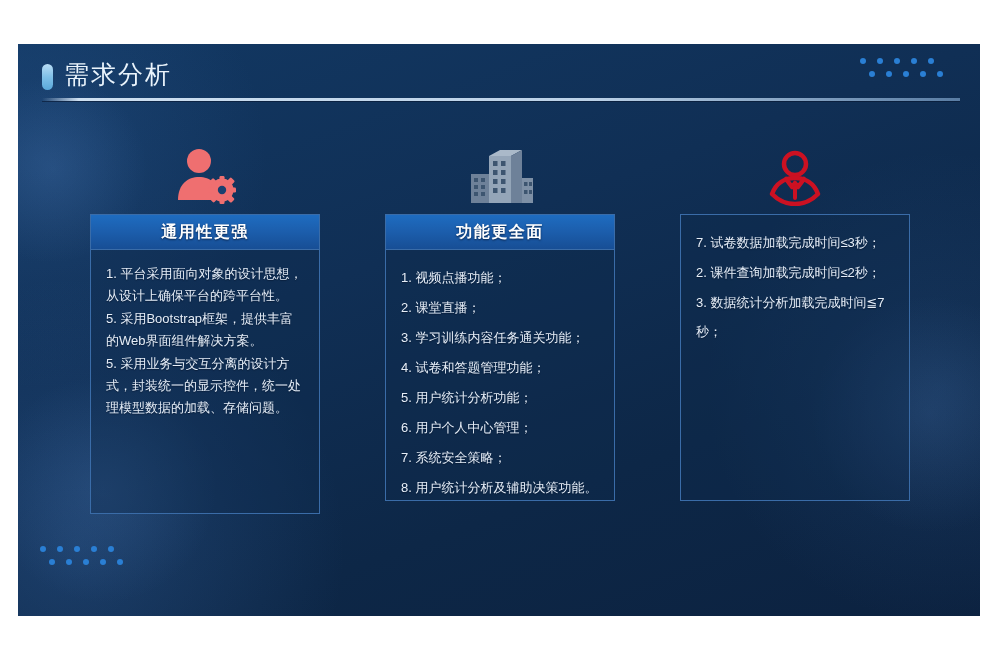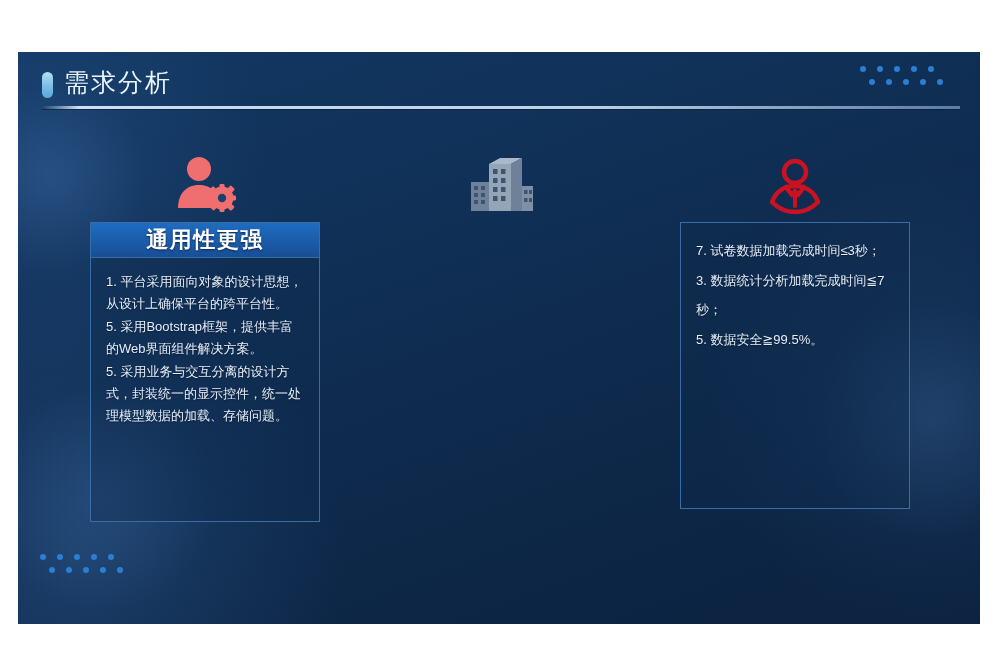--- a/index.html
+++ b/index.html
@@ -10,21 +10,21 @@
     height: 667px;
     overflow: hidden;
   }
   body {
     font-family: "Liberation Sans", "DejaVu Sans", sans-serif;
   }
 
   #slide {
     position: absolute;
     left: 18px;
-    top: 52px;
+    top: 44px;
     width: 962px;
     height: 572px;
     background:
       radial-gradient(circle at 6% 88%, rgba(60,110,175,0.30) 0%, rgba(60,110,175,0.0) 26%),
       radial-gradient(circle at 2% 20%, rgba(60,110,175,0.22) 0%, rgba(60,110,175,0.0) 22%),
       radial-gradient(circle at 96% 60%, rgba(60,110,175,0.18) 0%, rgba(60,110,175,0.0) 24%),
       linear-gradient(160deg, #123863 0%, #102f55 38%, #0d2747 70%, #0c2240 100%);
     overflow: hidden;
   }
 
@@ -114,21 +114,21 @@
   }
   .card-head {
     height: 34px;
     display: flex;
     align-items: center;
     justify-content: center;
     background: linear-gradient(180deg, #1e6cc0 0%, #1c5fae 45%, #174e95 100%);
     border-bottom: 1px solid #3a6ca8;
   }
   .card-head-text {
-    font-size: 22px;
+    font-size: 16px;
     font-weight: bold;
     color: #ffffff;
     letter-spacing: 1.5px;
     text-shadow: 0 1px 2px rgba(5,20,45,0.75);
     white-space: nowrap;
   }
   .card-body {
     padding: 12px 14px 14px 14px;
     box-sizing: border-box;
   }
@@ -244,36 +244,51 @@
               <rect x="34" y="33" width="4.5" height="5"></rect>
             <rect x="26" y="42" width="4.5" height="5"></rect>
               <rect x="34" y="42" width="4.5" height="5"></rect>
             <rect x="57" y="36" width="3.5" height="4"></rect>
               <rect x="62" y="36" width="3" height="4"></rect>
             <rect x="57" y="44" width="3.5" height="4"></rect>
               <rect x="62" y="44" width="3" height="4"></rect>
           </g>
         </svg>
       </div>
+      <div class="card-box">
+        <div class="card-head">
+          <span class="card-head-text">功能更全面</span>
+        </div>
+        <div class="card-body spaced">
+          <p>1. 视频点播功能；</p>
+          <p>2. 课堂直播；</p>
+          <p>3. 学习训练内容任务通关功能；</p>
+          <p>4. 试卷和答题管理功能；</p>
+          <p>5. 用户统计分析功能；</p>
+          <p>6. 用户个人中心管理；</p>
+          <p>7. 系统安全策略；</p>
+          <p>8. 用户统计分析及辅助决策功能。</p>
+        </div>
+      </div>
     </div>
 
     <div class="card" id="card-performance">
       <div class="card-icon">
         <svg width="58" height="58" viewBox="0 0 58 58">
           <circle cx="29" cy="16" r="11" fill="none" stroke="#cc1122" stroke-width="4.5"></circle>
           <path d="M6 46 C10 35 19 30 29 30 C39 30 48 35 52 46 C44 54 36 56 29 56 C22 56 14 54 6 46 Z" fill="none" stroke="#cc1122" stroke-width="4.5" stroke-linejoin="round"></path>
           <path d="M20 31 L26 39 L29 35 L32 39 L38 31" fill="none" stroke="#cc1122" stroke-width="4.5" stroke-linejoin="round" stroke-linecap="round"></path>
           <path d="M29 39 L29 50" fill="none" stroke="#cc1122" stroke-width="4" stroke-linecap="round"></path>
         </svg>
       </div>
       <div class="card-box">
         <div class="card-body spaced">
           <p>7. 试卷数据加载完成时间≤3秒；</p>
+          <p>2. 课件查询加载完成时间≤2秒；</p>
           <p>3. 数据统计分析加载完成时间≦7秒；</p>
-          <p>5. 数据安全≧99.5%。</p>
         </div>
       </div>
     </div>
 
   </div>
 
   <div class="dotgrid" id="dots-bottom-left">
     <div class="dotrow">
       <span class="dot"></span>
       <span class="dot"></span>

